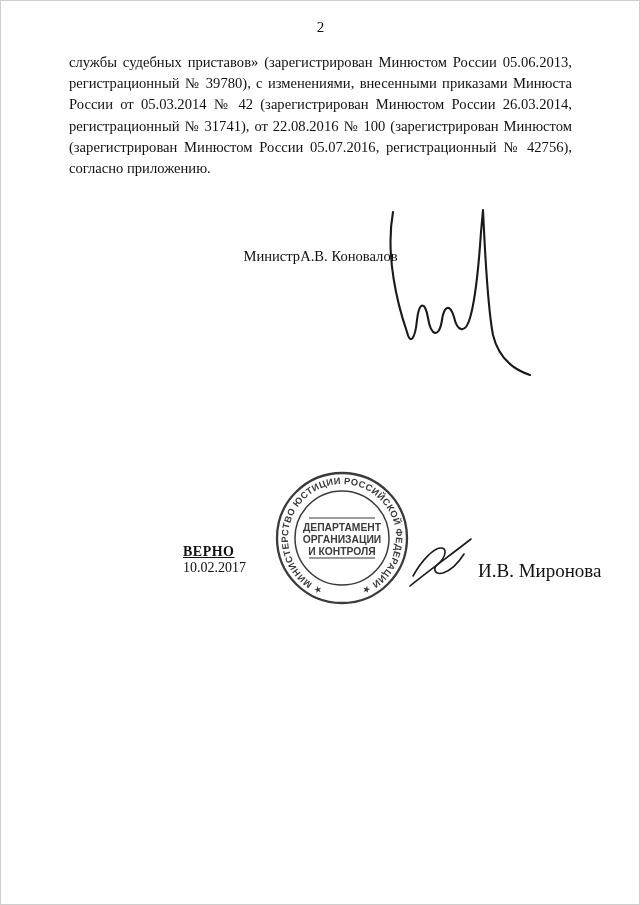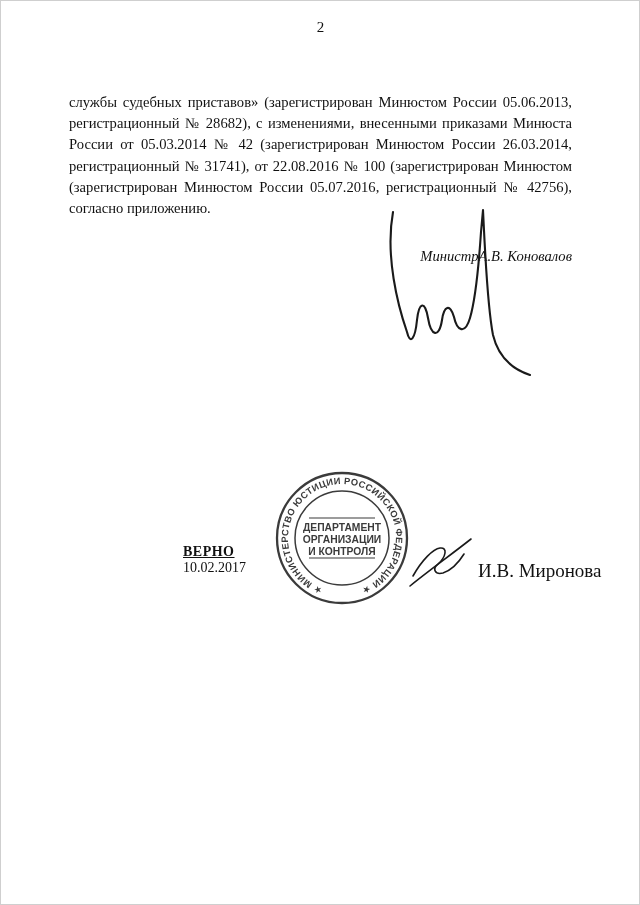--- a/index.html
+++ b/index.html
@@ -20,31 +20,29 @@
     position: absolute;
     top: 18px; left: 68px; right: 67px;
     text-align: center;
     font-size: 15px;
   }
   .body-text {
     position: absolute;
     top: 51px; left: 68px; right: 67px;
     font-size: 14.6px;
     line-height: 21.2px;
-    margin-top: 40px;
   }
   .jline { text-align: justify; text-align-last: justify; }
   .jline.last { text-align-last: left; }
   .minister-row {
     position: absolute;
     top: 247px; left: 68px; right: 67px;
     display: flex;
-    justify-content: flex-end;
+    justify-content: center;
     font-size: 14.6px;
-    font-style: italic;
   }
   .sig-minister {
     position: absolute;
     left: 378px; top: 203px;
     width: 158px; height: 172px;
     z-index: 2;
   }
   .verno-block {
     position: absolute;
     left: 182px; top: 543px;
@@ -74,21 +72,21 @@
 </style>
 </head>
 <body>
 
 <div class="page">
 
   <div class="page-number">2</div>
 
   <div class="body-text">
     <div class="jline">службы судебных приставов» (зарегистрирован Минюстом России 05.06.2013,</div>
-    <div class="jline">регистрационный № 28682), с изменениями, внесенными приказами Минюста</div>
+    <div class="jline">регистрационный № 39780), с изменениями, внесенными приказами Минюста</div>
     <div class="jline">России от 05.03.2014 № 42 (зарегистрирован Минюстом России 26.03.2014,</div>
     <div class="jline">регистрационный № 31741), от 22.08.2016 № 100 (зарегистрирован Минюстом</div>
     <div class="jline">(зарегистрирован Минюстом России 05.07.2016, регистрационный № 42756),</div>
     <div class="jline last">согласно приложению.</div>
   </div>
 
   <div class="minister-row">
     <span>Министр</span>
     <span>А.В. Коновалов</span>
   </div>

